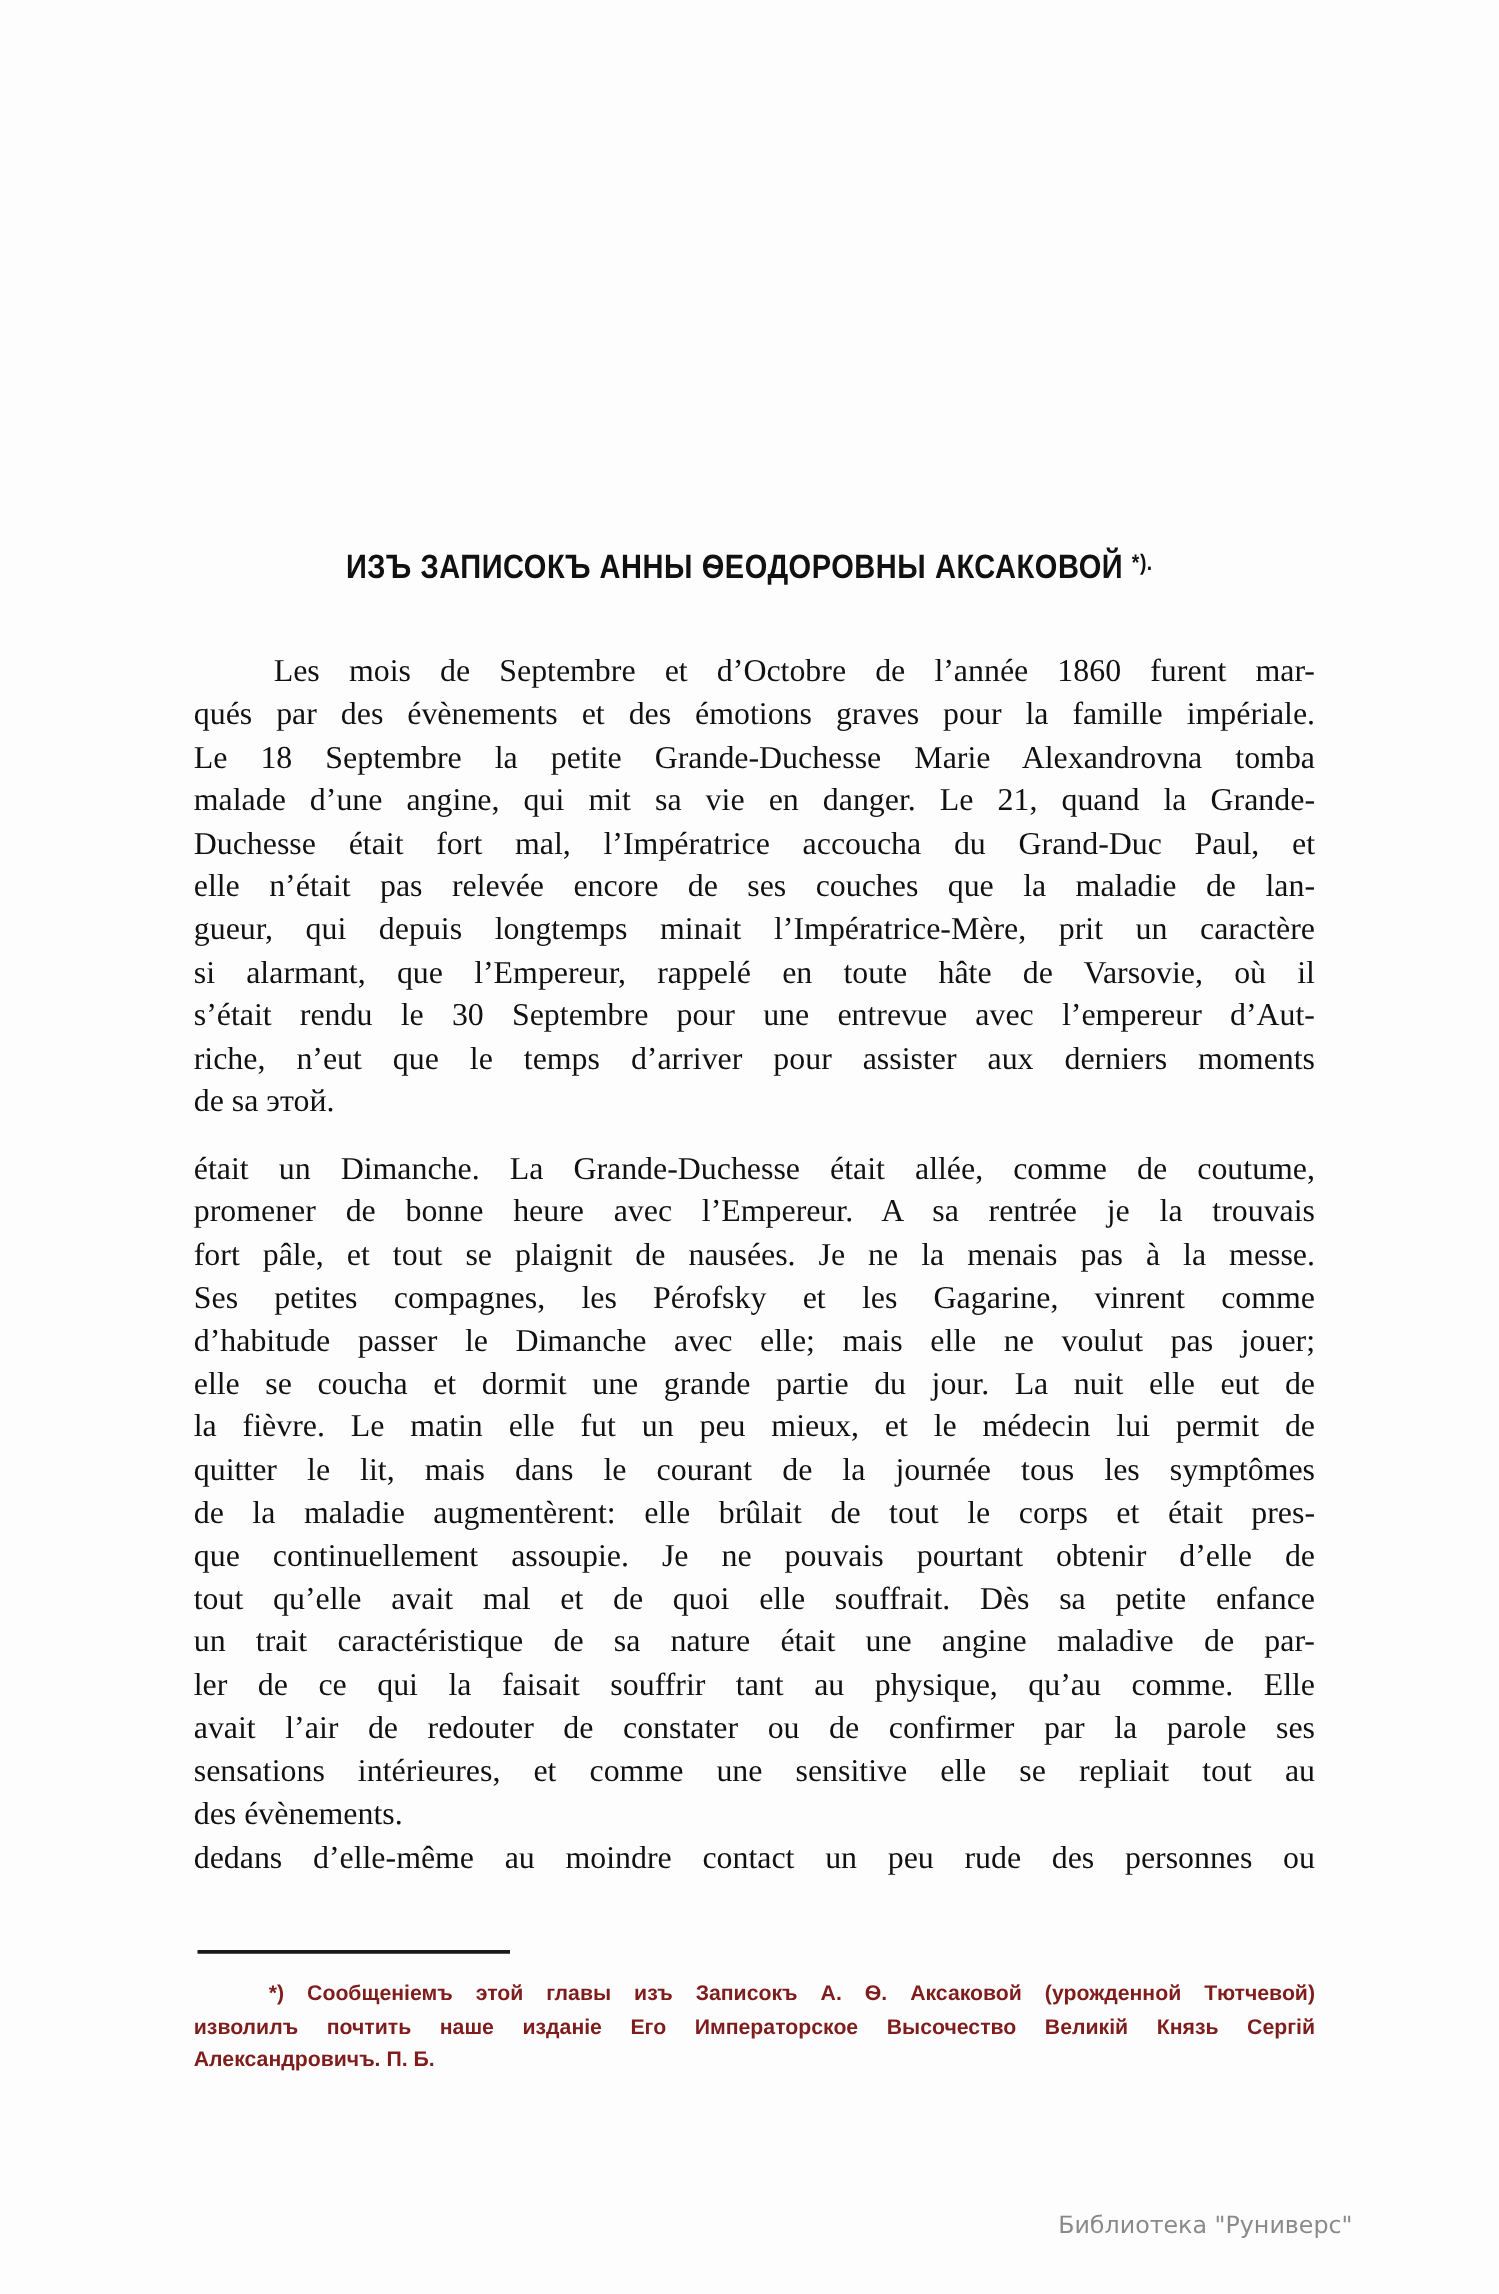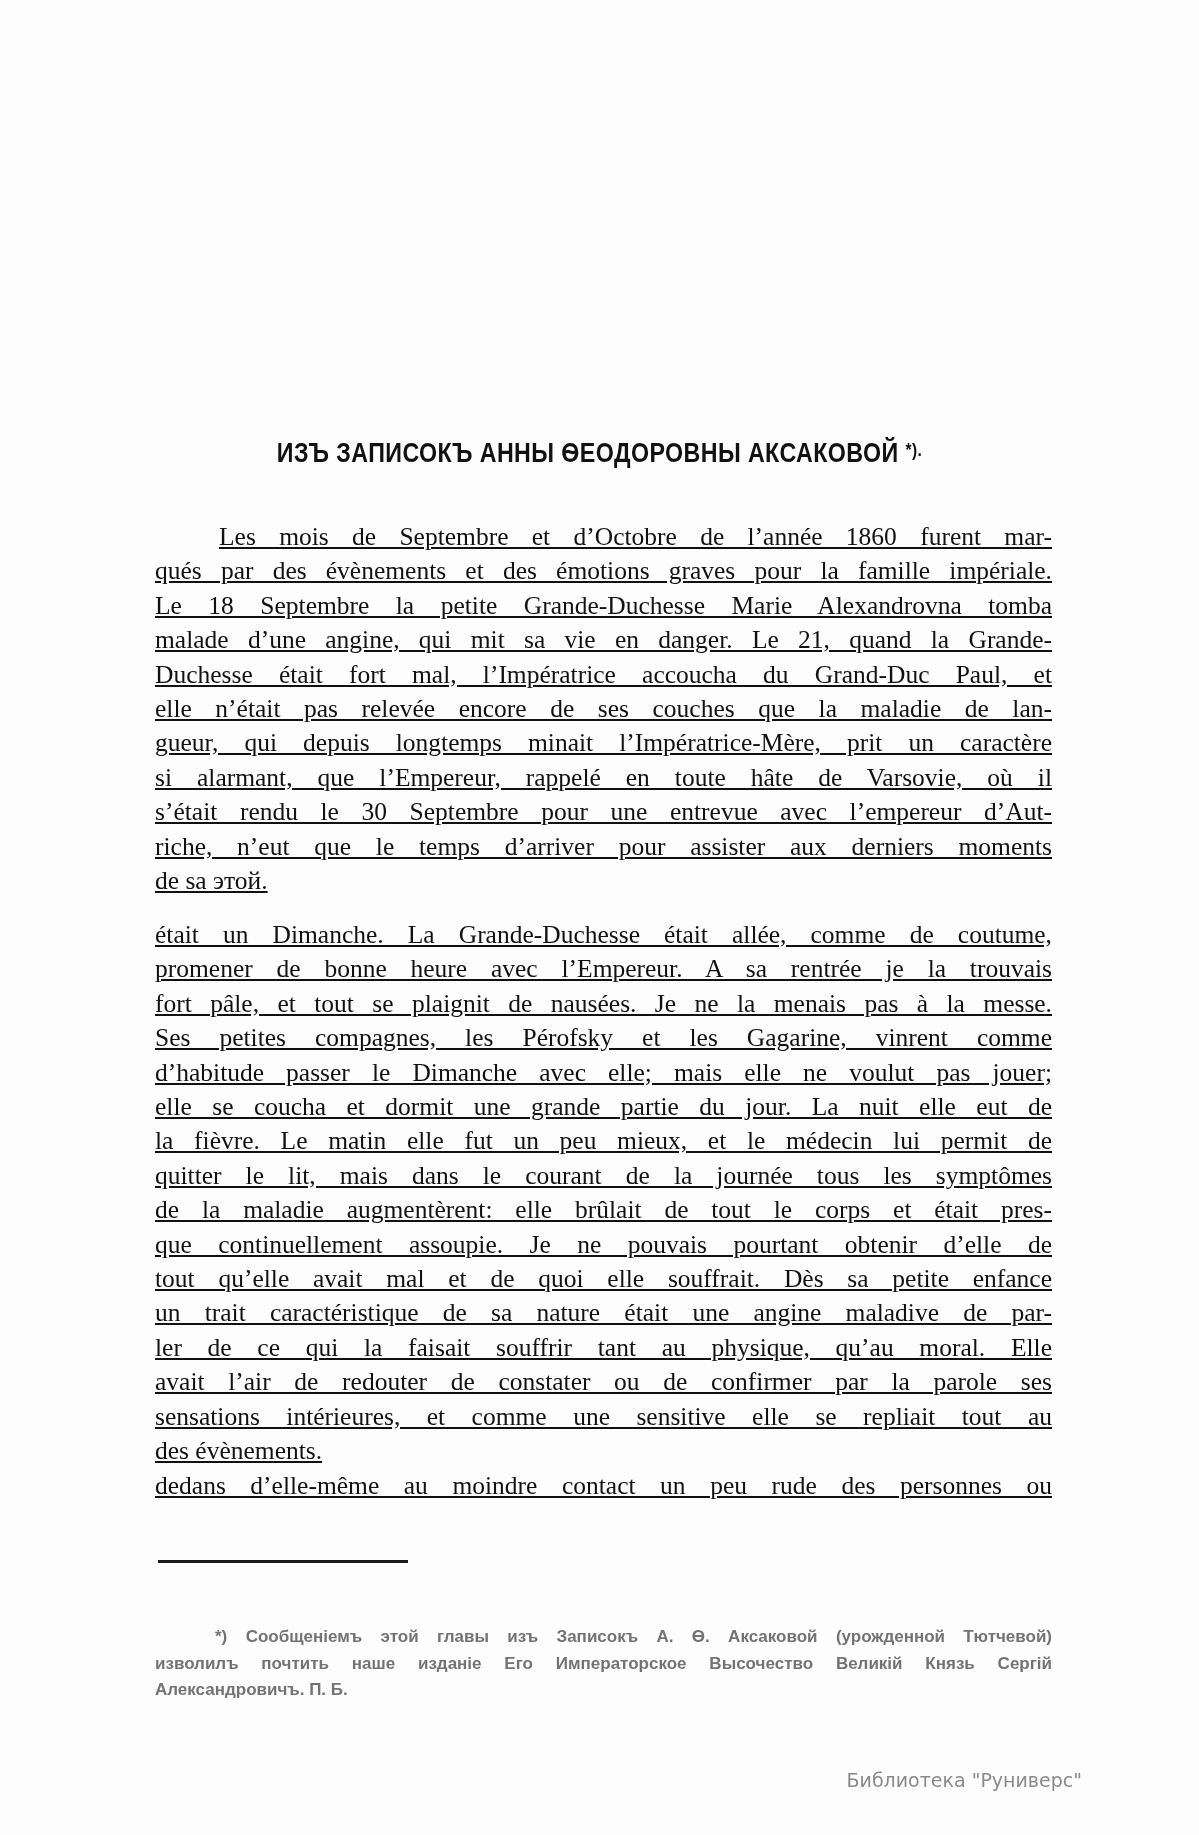--- a/index.html
+++ b/index.html
@@ -27,21 +27,20 @@
     }
     .title .note-mark { font-size: 18px; vertical-align: 6px; }
     .body-text {
       position: absolute;
       left: 155px;
       width: 897px;
       font-size: 25.5px;
       line-height: 34.4px;
       text-align: justify;
       text-align-last: left;
-      text-decoration: underline;
     }
     .para {
       margin: 0;
       text-indent: 64px;
       text-align: justify;
     }
     .para .line {
       display: block;
       text-align: justify;
       text-align-last: justify;
@@ -61,22 +60,21 @@
     }
     .footnote {
       position: absolute;
       left: 155px;
       width: 897px;
       top: 1582px;
       font-family: "Liberation Sans", "DejaVu Sans", sans-serif;
       font-size: 17px;
       line-height: 26.5px;
       font-weight: bold;
-      color: #737373;
-      margin-top: 42px;
+      color: #7f1d1d;
     }
     .footnote .line {
       display: block;
       text-align: justify;
       text-align-last: justify;
     }
     .footnote .line.first { padding-left: 60px; }
     .footnote .line.last { text-align-last: left; }
     .watermark {
       position: absolute;
@@ -118,21 +116,21 @@
     <span class="line">fort pâle, et tout se plaignit de nausées. Je ne la menais pas à la messe.</span>
     <span class="line">Ses petites compagnes, les Pérofsky et les Gagarine, vinrent comme</span>
     <span class="line">d’habitude passer le Dimanche avec elle; mais elle ne voulut pas jouer;</span>
     <span class="line">elle se coucha et dormit une grande partie du jour. La nuit elle eut de</span>
     <span class="line">la fièvre. Le matin elle fut un peu mieux, et le médecin lui permit de</span>
     <span class="line">quitter le lit, mais dans le courant de la journée tous les symptômes</span>
     <span class="line">de la maladie augmentèrent: elle brûlait de tout le corps et était pres-</span>
     <span class="line">que continuellement assoupie. Je ne pouvais pourtant obtenir d’elle de</span>
     <span class="line">tout qu’elle avait mal et de quoi elle souffrait. Dès sa petite enfance</span>
     <span class="line">un trait caractéristique de sa nature était une angine maladive de par-</span>
-    <span class="line">ler de ce qui la faisait souffrir tant au physique, qu’au moral. Elle</span>
+    <span class="line">ler de ce qui la faisait souffrir tant au physique, qu’au comme. Elle</span>
     <span class="line">avait l’air de redouter de constater ou de confirmer par la parole ses</span>
     <span class="line">sensations intérieures, et comme une sensitive elle se repliait tout au</span>
     <span class="line last">des évènements.</span>
     <span class="line">dedans d’elle-même au moindre contact un peu rude des personnes ou</span>
   </div>
 </div>
 
 <div class="rule"></div>
 
 <div class="footnote">

